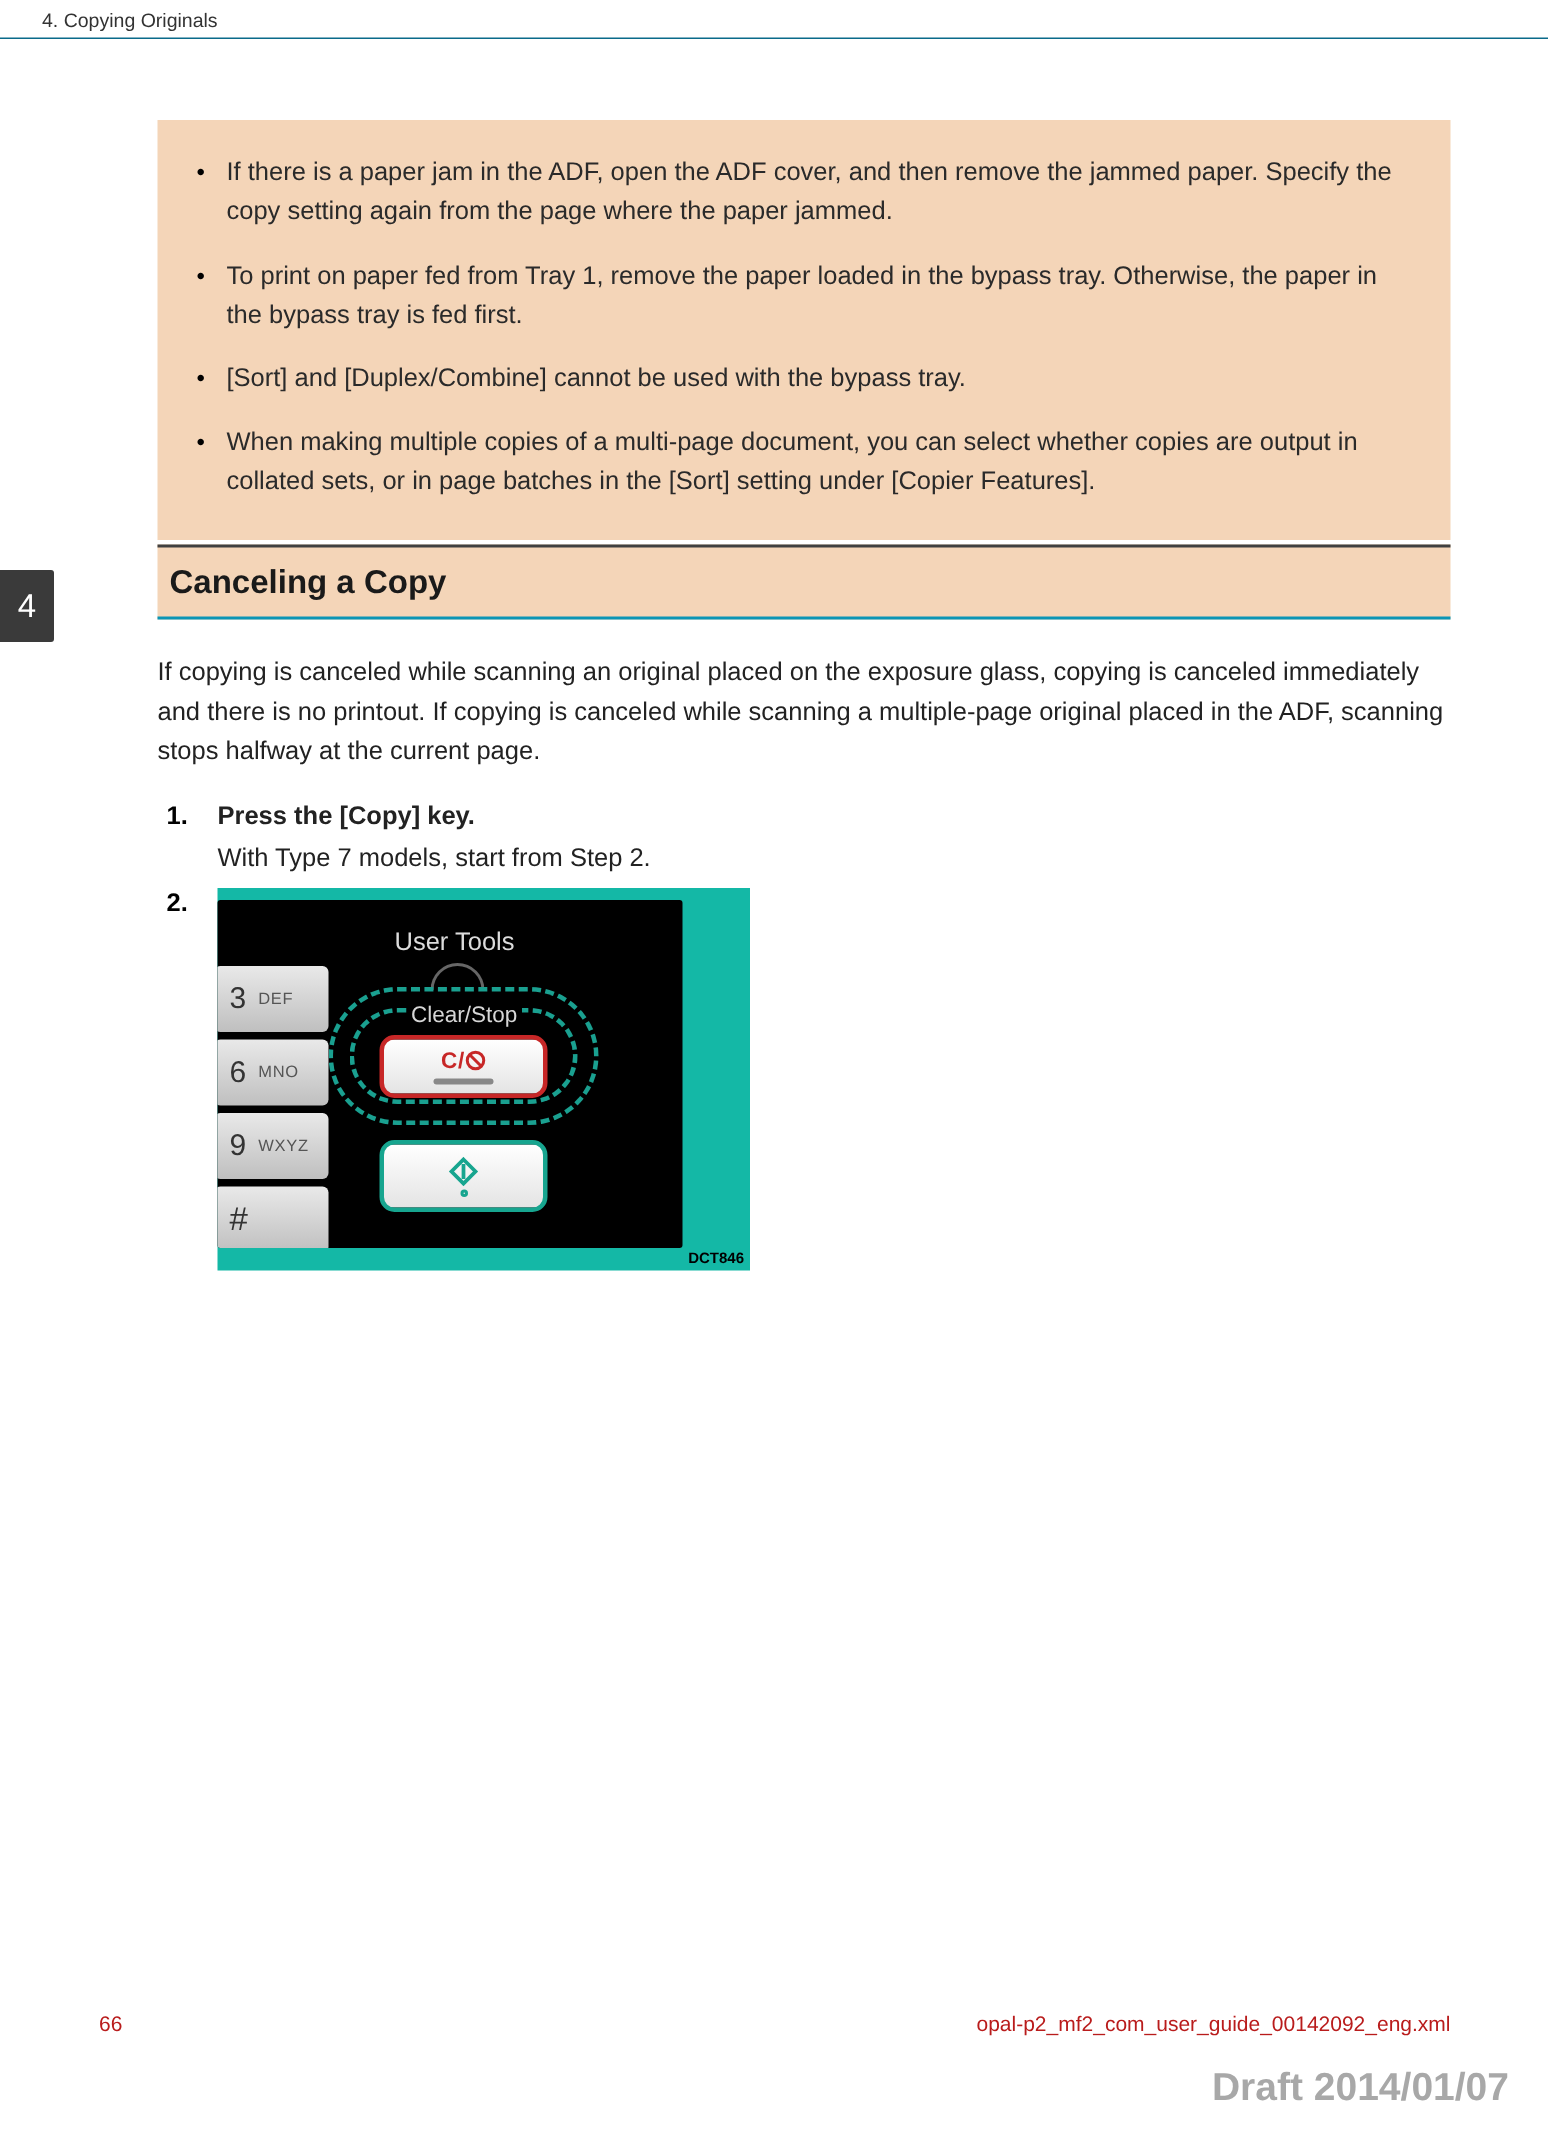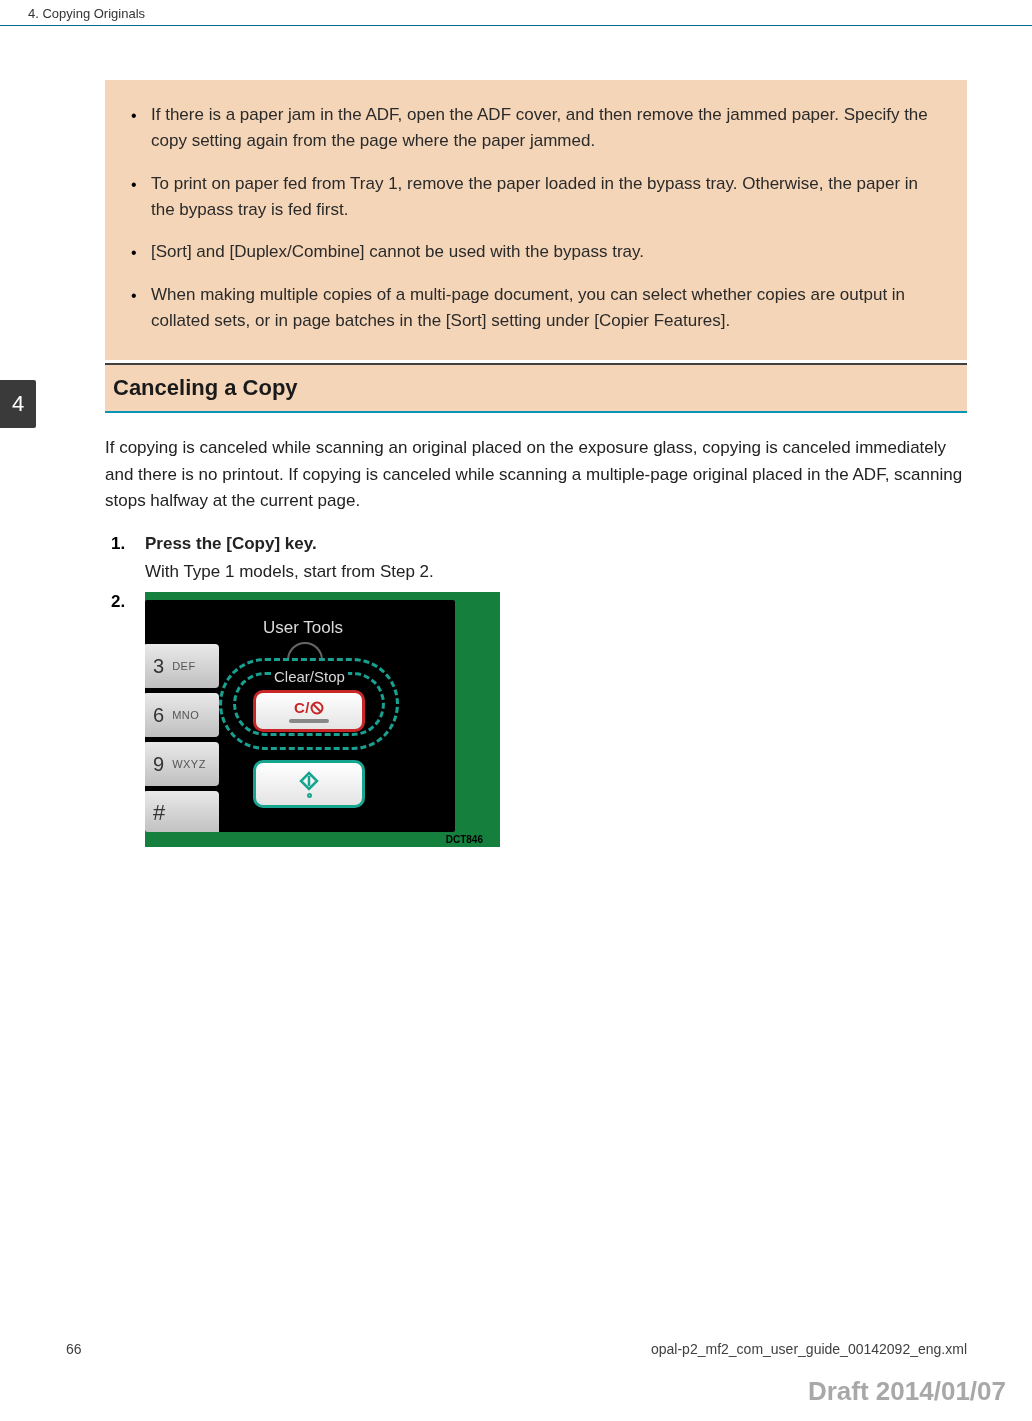--- a/index.html
+++ b/index.html
@@ -73,22 +73,22 @@
     content: counter(step) ".";
     position: absolute;
     left: -34px;
     font-weight: 600;
     color: #000;
   }
   .step-title { font-weight: 600; margin-bottom: 8px; }
   .step-sub { margin-bottom: 10px; }
   .illus {
     width: 355px;
-    background: #15803d;
-    padding: 8px 13px 2px 0;
+    background: #14b8a6;
+    padding: 8px 0 2px 0;
     margin-top: 8px;
   }
   .panel {
     width: 310px;
     height: 232px;
     background: #000;
     position: relative;
     border-radius: 2px;
     overflow: hidden;
     margin-left: 0;
@@ -214,21 +214,21 @@
     justify-content: center;
     border-radius: 0 2px 2px 0;
   }
   .footer {
     position: absolute;
     bottom: 64px;
     left: 66px; right: 65px;
     display: flex;
     justify-content: space-between;
     font-size: 14px;
-    color: #404040;
+    color: #b91c1c;
   }
   .draft {
     position: absolute;
     bottom: 14px;
     right: 26px;
     font-size: 26px;
     font-weight: 700;
     color: #9a9a9a;
     opacity: 0.85;
   }
@@ -254,21 +254,21 @@
 
     <div class="section-heading-wrap">
       <div class="section-heading">Canceling a Copy</div>
     </div>
 
     <p class="body-para">If copying is canceled while scanning an original placed on the exposure glass, copying is canceled immediately and there is no printout. If copying is canceled while scanning a multiple-page original placed in the ADF, scanning stops halfway at the current page.</p>
 
     <ol class="steps">
       <li>
         <div class="step-title">Press the [Copy] key.</div>
-        <div class="step-sub">With Type 1 models, start from Step 2.</div>
+        <div class="step-sub">With Type 7 models, start from Step 2.</div>
       </li>
       <li>
 
         <div class="illus">
           <div class="panel">
             <div class="user-tools">User Tools</div>
             <div class="ut-icon"></div>
 
             <div class="keycol">
               <div class="nkey">

